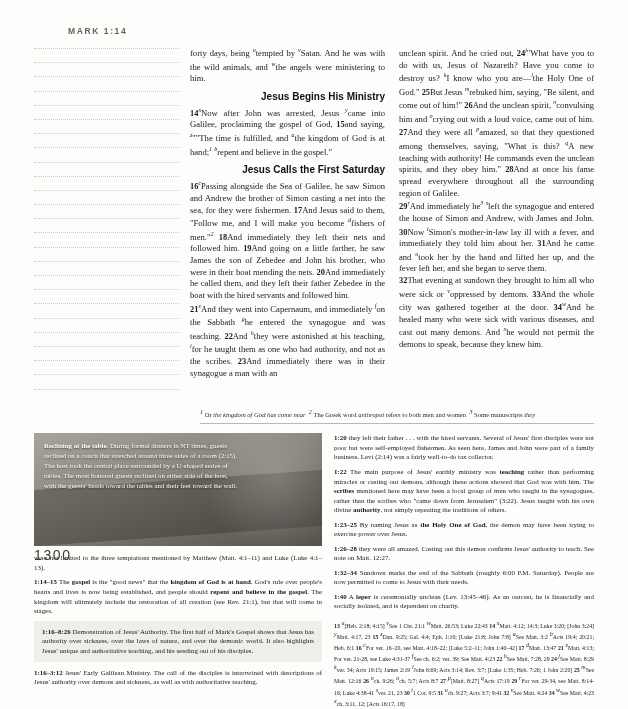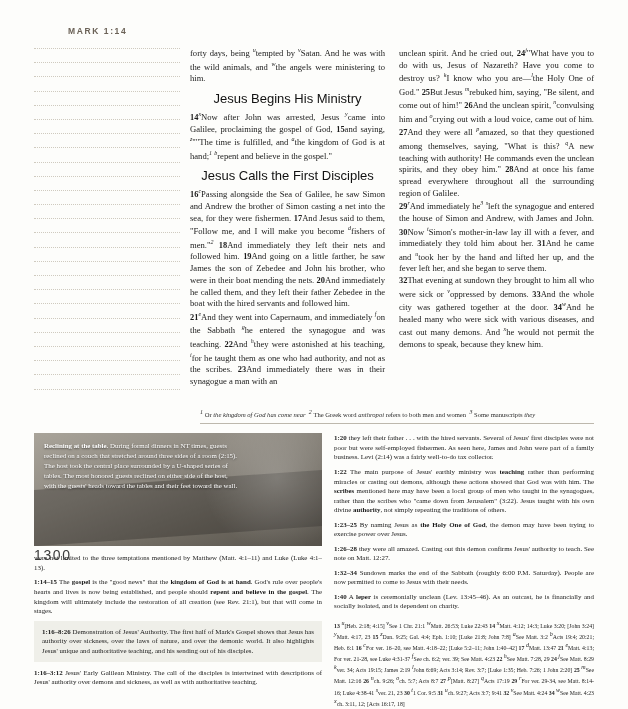--- a/index.html
+++ b/index.html
@@ -61,25 +61,25 @@
     line-height: 1.36;
     text-align: justify;
     hyphens: auto;
   }
   .col p {
     margin: 0;
     text-indent: 0;
   }
   .heading {
     font-family: "Liberation Sans", sans-serif;
-    font-weight: normal;
-    font-size: 13px;
+    font-weight: bold;
+    font-size: 10px;
     margin: 5px 0 2.5px 0;
     color: #111;
-    text-align: center;
+    text-align: right;
   }
   .vsb {
     font-weight: bold;
     font-size: 8.4px;
   }
   sup.note {
     font-size: 6px;
     vertical-align: super;
     font-style: italic;
     font-weight: normal;
@@ -221,21 +221,21 @@
           <div></div>
           <div></div>
       </div>
     </div>
 
     <div class="text-col">
       <div class="col" id="col1">
           <p>forty days, being <sup class="note">u</sup>tempted by <sup class="note">v</sup>Satan. And he was with the wild animals, and <sup class="note">w</sup>the angels were ministering to him.</p>
           <div class="heading">Jesus Begins His Ministry</div>
           <p><span class="vsb">14</span><sup class="note">x</sup>Now after John was arrested, Jesus <sup class="note">y</sup>came into Galilee, proclaiming the gospel of God, <span class="vsb">15</span>and saying, <sup class="note">z</sup>""The time is fulfilled, and <sup class="note">a</sup>the kingdom of God is at hand;<sup class="note">1</sup> <sup class="note">b</sup>repent and believe in the gospel."</p>
-          <div class="heading">Jesus Calls the First Disciples</div>
+          <div class="heading">Jesus Calls the First Saturday</div>
           <p><span class="vsb">16</span><sup class="note">c</sup>Passing alongside the Sea of Galilee, he saw Simon and Andrew the brother of Simon casting a net into the sea, for they were fishermen. <span class="vsb">17</span>And Jesus said to them, "Follow me, and I will make you become <sup class="note">d</sup>fishers of men."<sup class="note">2</sup> <span class="vsb">18</span>And immediately they left their nets and followed him. <span class="vsb">19</span>And going on a little farther, he saw James the son of Zebedee and John his brother, who were in their boat mending the nets. <span class="vsb">20</span>And immediately he called them, and they left their father Zebedee in the boat with the hired servants and followed him.</p>
           <p><span class="vsb">21</span><sup class="note">e</sup>And they went into Capernaum, and immediately <sup class="note">f</sup>on the Sabbath <sup class="note">g</sup>he entered the synagogue and was teaching. <span class="vsb">22</span>And <sup class="note">h</sup>they were astonished at his teaching, <sup class="note">i</sup>for he taught them as one who had authority, and not as the scribes. <span class="vsb">23</span>And immediately there was in their synagogue a man with an</p>
         </div>
       <div class="col" id="col2">
           <p>unclean spirit. And he cried out, <span class="vsb">24</span><sup class="note">j</sup>"What have you to do with us, Jesus of Nazareth? Have you come to destroy us? <sup class="note">k</sup>I know who you are—<sup class="note">l</sup>the Holy One of God." <span class="vsb">25</span>But Jesus <sup class="note">m</sup>rebuked him, saying, "Be silent, and come out of him!" <span class="vsb">26</span>And the unclean spirit, <sup class="note">n</sup>convulsing him and <sup class="note">o</sup>crying out with a loud voice, came out of him. <span class="vsb">27</span>And they were all <sup class="note">p</sup>amazed, so that they questioned among themselves, saying, "What is this? <sup class="note">q</sup>A new teaching with authority! He commands even the unclean spirits, and they obey him." <span class="vsb">28</span>And at once his fame spread everywhere throughout all the surrounding region of Galilee.</p>
           <p><span class="vsb">29</span><sup class="note">r</sup>And immediately he<sup class="note">3</sup> <sup class="note">s</sup>left the synagogue and entered the house of Simon and Andrew, with James and John. <span class="vsb">30</span>Now <sup class="note">t</sup>Simon's mother-in-law lay ill with a fever, and immediately they told him about her. <span class="vsb">31</span>And he came and <sup class="note">u</sup>took her by the hand and lifted her up, and the fever left her, and she began to serve them.</p>
           <p><span class="vsb">32</span>That evening at sundown they brought to him all who were sick or <sup class="note">v</sup>oppressed by demons. <span class="vsb">33</span>And the whole city was gathered together at the door. <span class="vsb">34</span><sup class="note">w</sup>And he healed many who were sick with various diseases, and cast out many demons. And <sup class="note">x</sup>he would not permit the demons to speak, because they knew him.</p>
         </div>
     </div>
 

